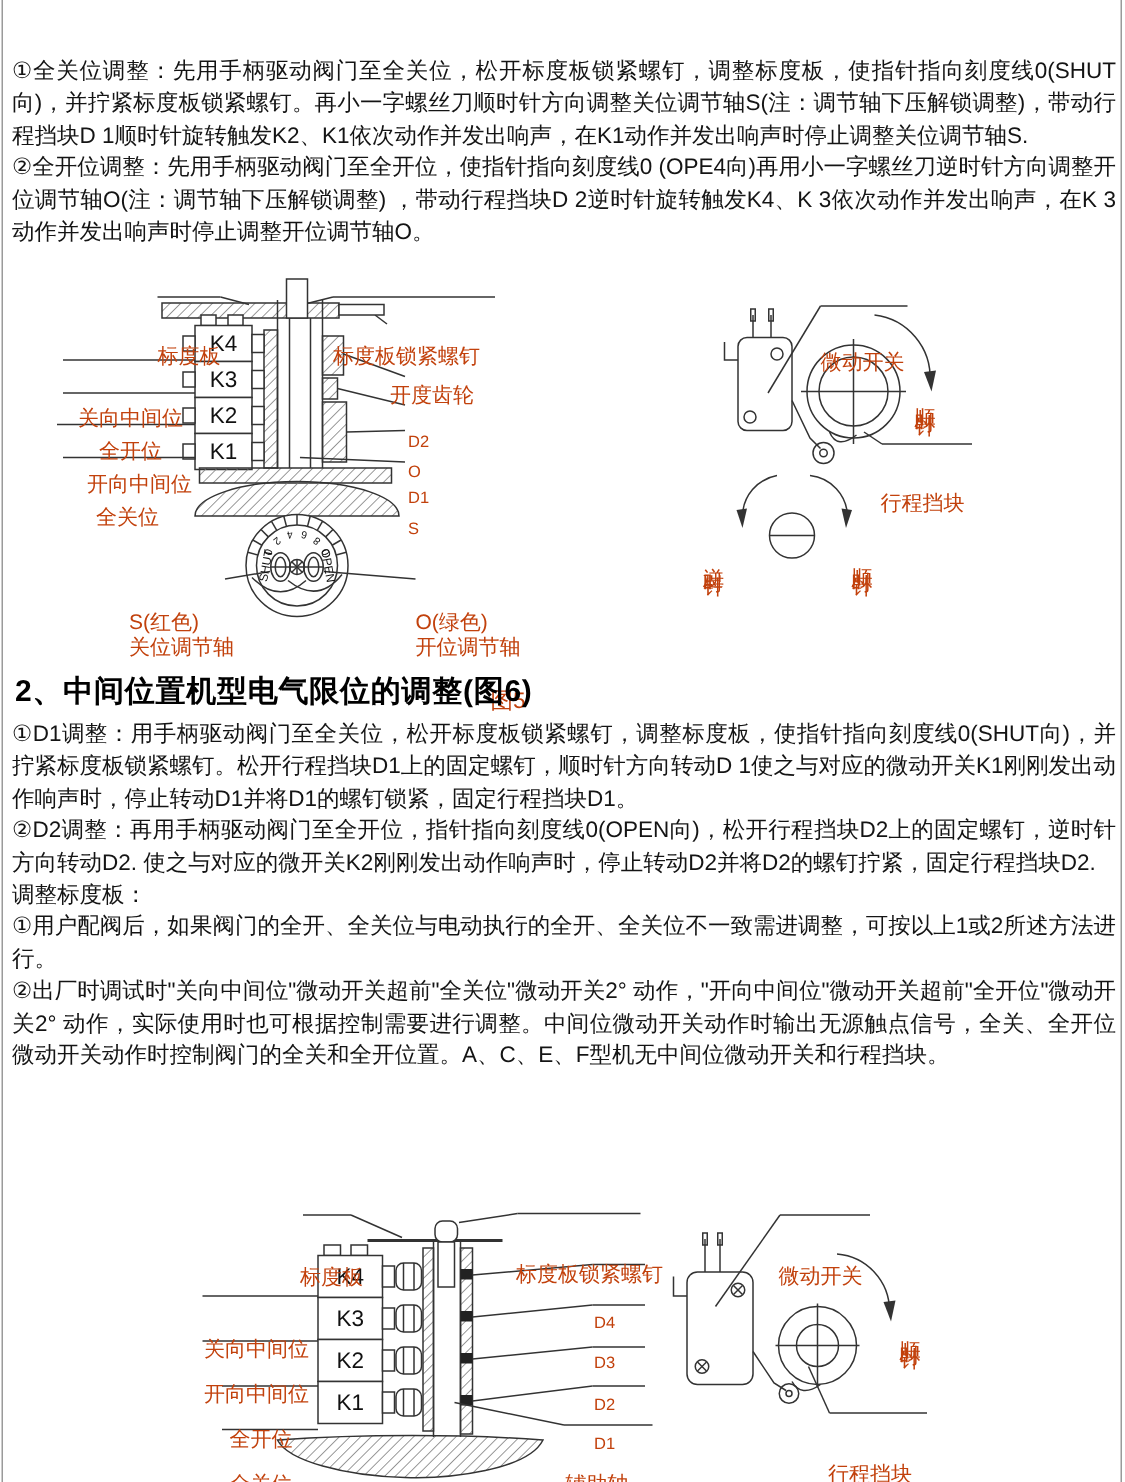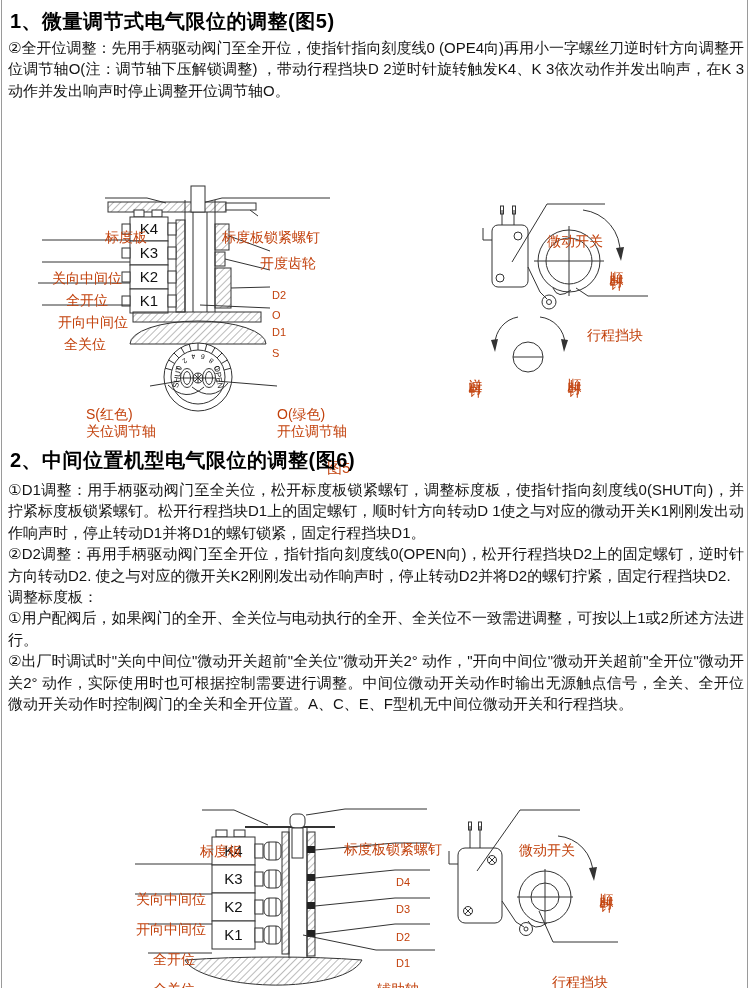--- a/index.html
+++ b/index.html
@@ -19,22 +19,22 @@
   svg{overflow:visible;}
   svg text{font-family:"Liberation Sans","DejaVu Sans",sans-serif;}
 </style>
 </head>
 <body>
 
 <div id="page">
   <div class="edge" style="left:1px"></div>
   <div class="edge" style="left:747px"></div>
 
-  <div class="h1" style="top:8px">1、微量调节式电气限位的调整(图5)</div>
   <div class="bodyblock" style="top:37px">
+    <p>①全关位调整：先用手柄驱动阀门至全关位，松开标度板锁紧螺钉，调整标度板，使指针指向刻度线0(SHUT向)，并拧紧标度板锁紧螺钉。再小一字螺丝刀顺时针方向调整关位调节轴S(注：调节轴下压解锁调整)，带动行程挡块D 1顺时针旋转触发K2、K1依次动作并发出响声，在K1动作并发出响声时停止调整关位调节轴S.</p>
     <p>②全开位调整：先用手柄驱动阀门至全开位，使指针指向刻度线0 (OPE4向)再用小一字螺丝刀逆时针方向调整开位调节轴O(注：调节轴下压解锁调整) ，带动行程挡块D 2逆时针旋转触发K4、K 3依次动作并发出响声，在K 3动作并发出响声时停止调整开位调节轴O。</p>
   </div>
 
   <div class="fig" style="top:172px;height:274px">
 
     <svg class="abs" style="left:30px;top:0" width="330" height="262" viewBox="0 0 330 262">
       <defs>
         <pattern id="h5" width="5" height="5" patternUnits="userSpaceOnUse" patternTransform="rotate(45)">
           <line x1="0" y1="0" x2="0" y2="5" stroke="#777" stroke-width="1"></line>
         </pattern>

